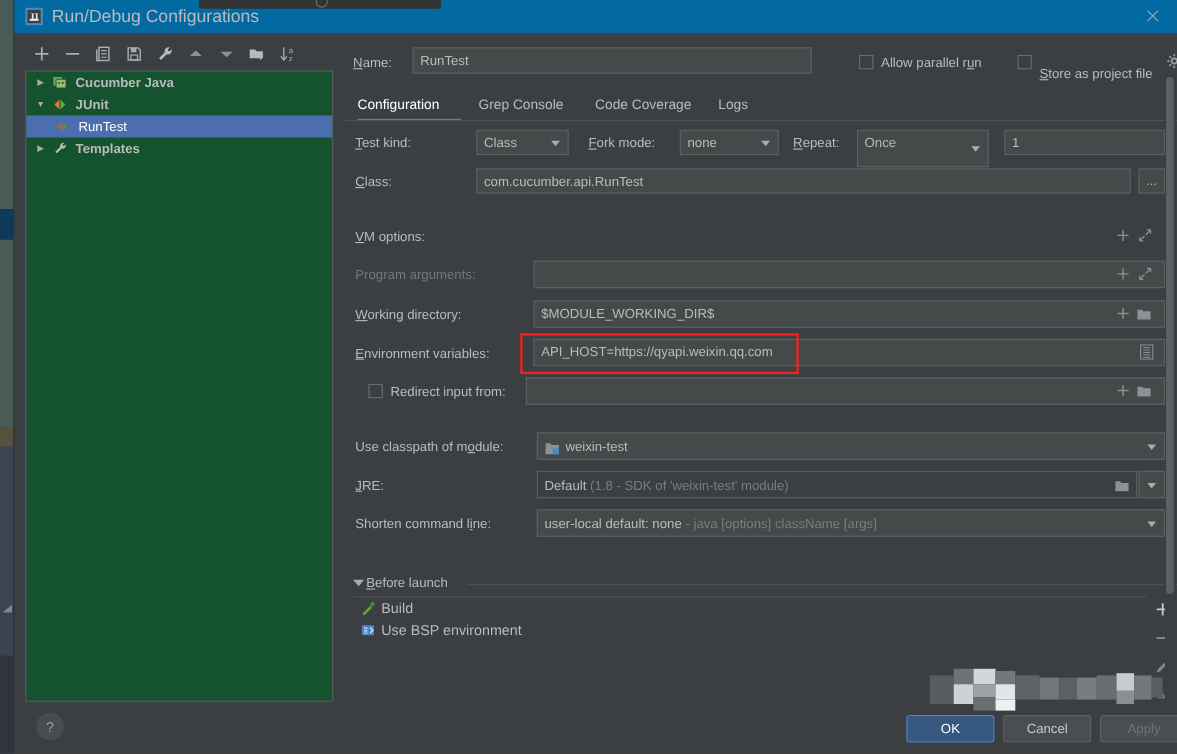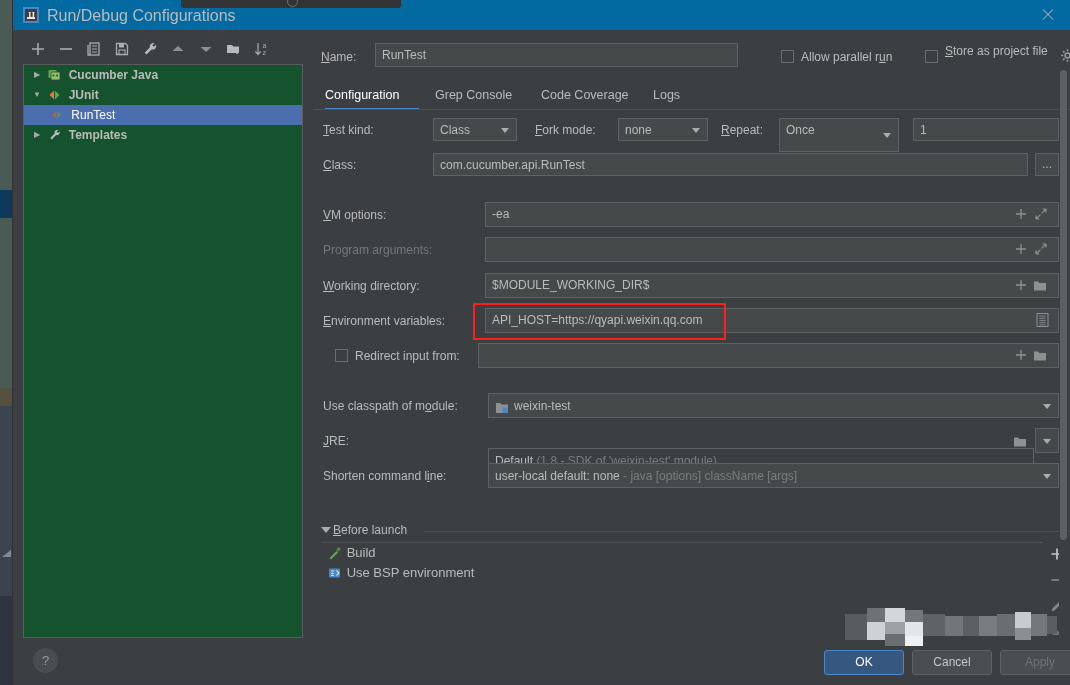--- a/index.html
+++ b/index.html
@@ -235,21 +235,21 @@
 
   <div id="right">
 
     <span class="lbl" style="left:8px;top:14px;"><span class="mn">N</span><span>ame:</span></span>
     <div class="field" style="left:62px;top:7px;width:363px;height:24px;">RunTest</div>
 
     <span class="chk" style="left:468px;top:14px;"></span>
     <span class="lbl" style="left:488px;top:14px;">Allow parallel r<span class="mn">u</span>n</span>
 
     <span class="chk" style="left:612px;top:14px;"></span>
-    <span class="lbl" style="left:632px;top:8px;"><span class="mn">S</span>tore as project file</span>
+    <span class="lbl" style="left:632px;top:24px;"><span class="mn">S</span>tore as project file</span>
     <span class="fieldicon" style="left:747px;top:12px;">
       <svg width="15" height="15" viewBox="0 0 15 15">
           <circle cx="7.5" cy="7.5" r="2.4" fill="none" stroke="#9a9ea1" stroke-width="1.5"></circle>
           <path d="M7.5 1.2v2M7.5 11.8v2M1.2 7.5h2M11.8 7.5h2M3.1 3.1l1.4 1.4M10.5 10.5l1.4 1.4M11.9 3.1l-1.4 1.4M4.5 10.5l-1.4 1.4" stroke="#9a9ea1" stroke-width="1.5"></path>
         </svg>
     </span>
 
     <div id="tabs">
       <span class="tab active" style="left:12px;">Configuration</span>
       <span class="tabline" style="left:12px;width:94px;"></span>
@@ -273,21 +273,20 @@
     <div class="combo" style="left:466px;top:82px;width:120px;height:34px;">
       <span>Once</span><span class="arr"></span>
     </div>
     <div class="field" style="left:600px;top:82px;width:146px;height:23px;">1</div>
 
     <span class="lbl" style="left:10px;top:122px;"><span class="mn">C</span>lass:</span>
     <div class="field" style="left:120px;top:117px;width:595px;height:23px;">com.cucumber.api.RunTest</div>
     <div class="combo" style="left:722px;top:117px;width:24px;height:23px;padding:0;text-align:center;line-height:21px;color:#a9adb0;">...</div>
 
     <span class="lbl" style="left:10px;top:172px;"><span class="mn">V</span>M options:</span>
-    <div class="field" style="left:172px;top:166px;width:574px;height:25px;">-ea</div>
     <span class="fieldicon" style="left:702px;top:172px;">
       <svg width="12" height="12" viewBox="0 0 12 12">
           <path d="M6 1v10M1 6h10" stroke="#8d9194" stroke-width="1.3"></path>
         </svg></span>
     <span class="fieldicon" style="left:722px;top:172px;">
       <svg width="12" height="12" viewBox="0 0 12 12">
           <path d="M11 1L6.6 5.4M11 1v3.4M11 1H7.6M1 11l4.4-4.4M1 11V7.6M1 11h3.4" stroke="#8d9194" stroke-width="1.2" fill="none"></path>
         </svg></span>
 
     <span class="lbl dim" style="left:10px;top:207px;">Program arguments:</span>
@@ -337,21 +336,21 @@
       <span style="position:absolute;left:6px;top:5px;">
         <svg width="15" height="14" viewBox="0 0 15 14">
             <path d="M1 2h4.2L6.3 3.5H13V12H1z" fill="#8d9194"></path>
             <rect x="7.5" y="6.5" width="5.5" height="5.5" fill="#4a88c7"></rect>
           </svg>
       </span>
       <span>weixin-test</span><span class="arr"></span>
     </div>
 
     <span class="lbl" style="left:10px;top:398px;"><span class="mn">J</span>RE:</span>
-    <div class="field ro" style="left:175px;top:392px;width:546px;height:25px;line-height:24px;margin-top:20px;">
+    <div class="field ro" style="left:175px;top:392px;width:546px;height:25px;line-height:24px;">
       <span>Default</span>
       <span class="dimtxt">(1.8 - SDK of 'weixin-test' module)</span>
     </div>
     <span class="fieldicon" style="left:700px;top:399px;">
       <svg width="15" height="13" viewBox="0 0 15 13">
           <path d="M1 2.5h4.2L6.3 4H13v7.5H1z" fill="#8d9194"></path>
         </svg></span>
     <div class="combo" style="left:722px;top:392px;width:24px;height:25px;padding:0;">
         <span class="arr"></span>
       </div>

